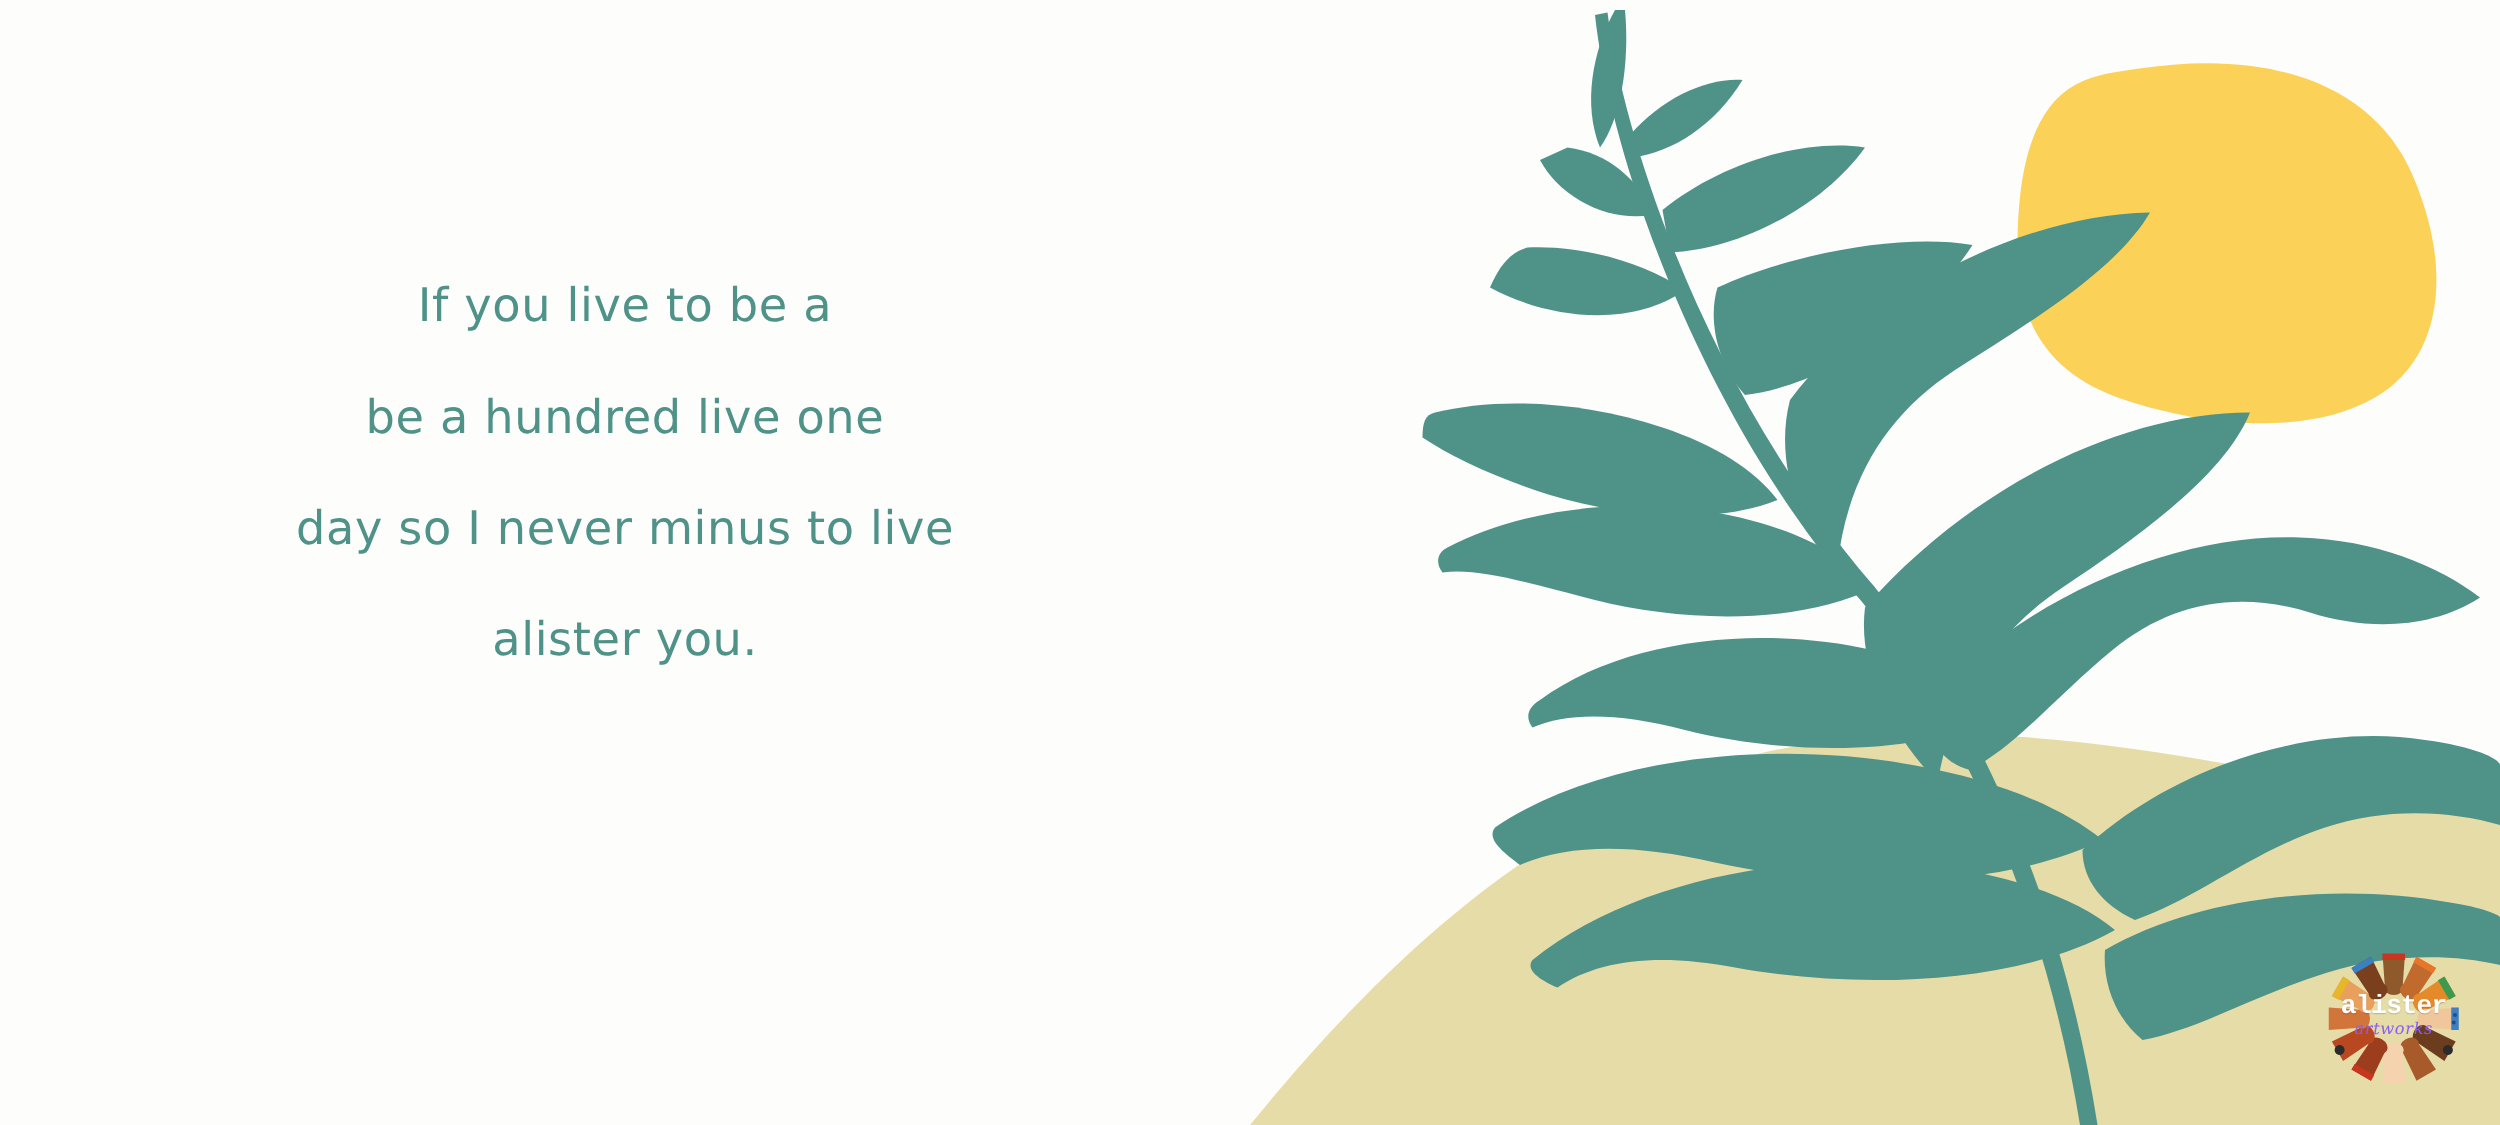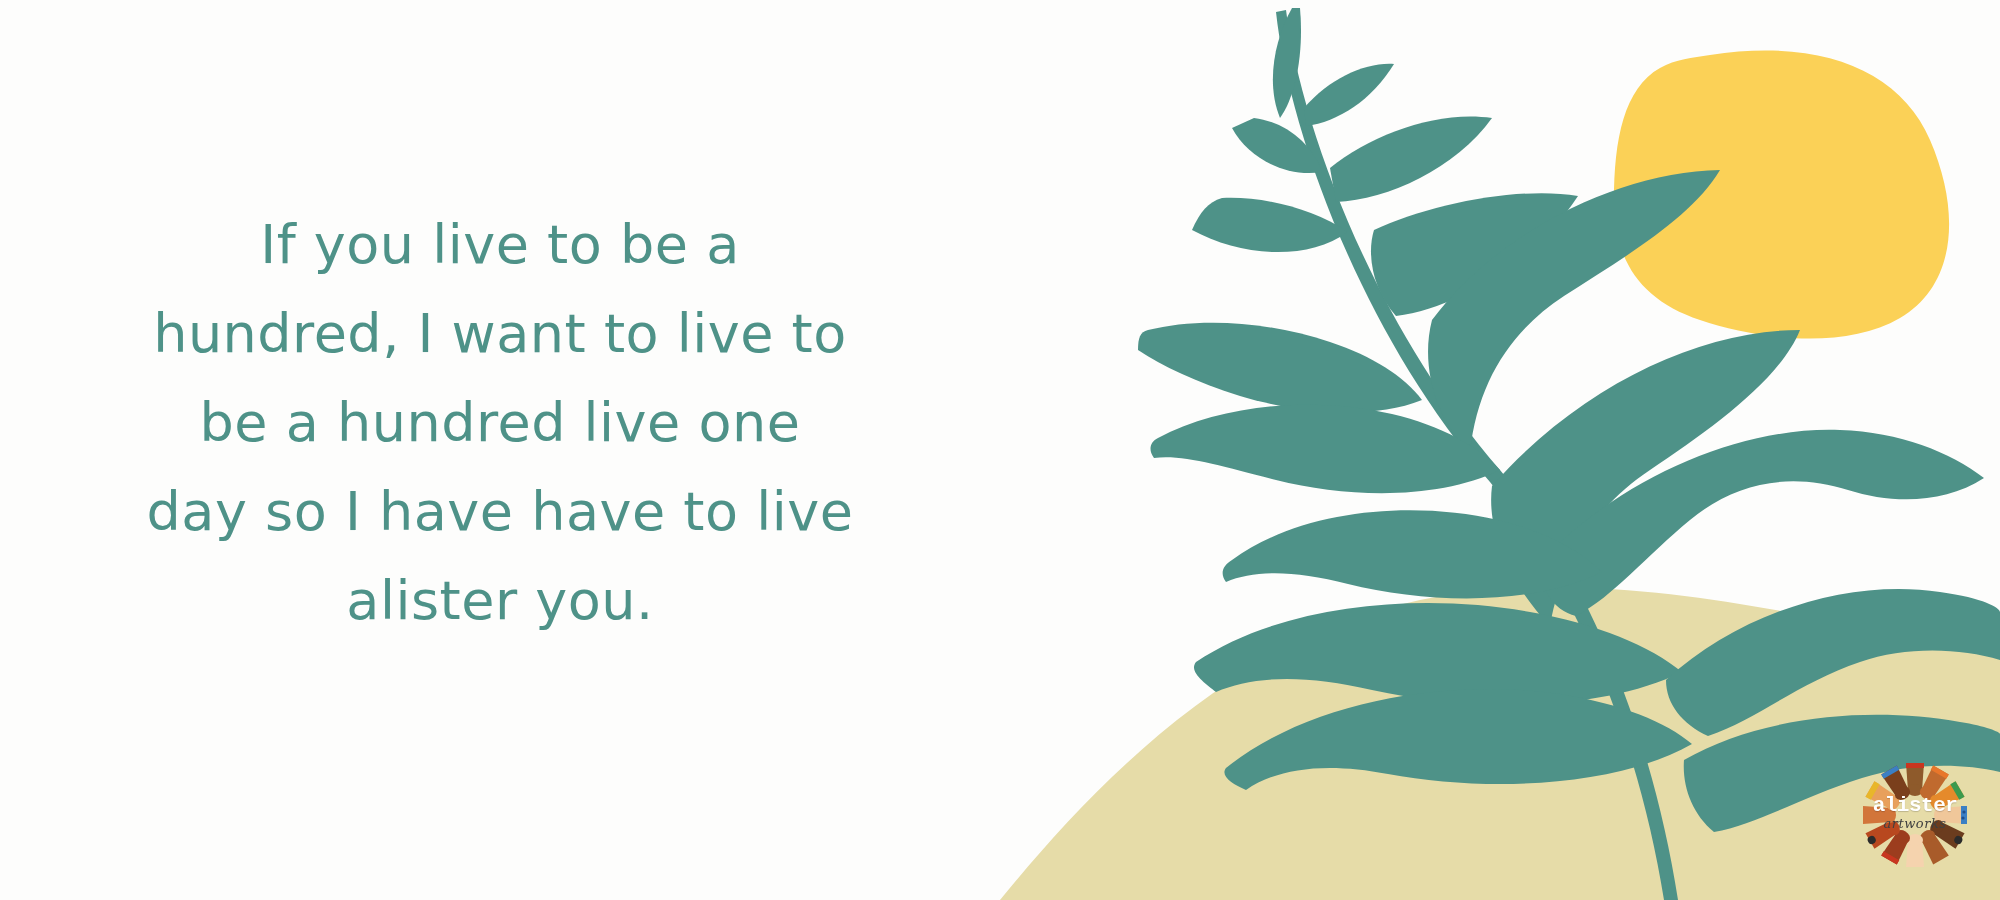--- a/index.html
+++ b/index.html
@@ -28,21 +28,21 @@
   
   #quote-block {
     position: absolute;
     left: 120px;
     top: 200px;
     width: 760px;
     text-align: center;
   }
   .quote-line {
     font-family: "DejaVu Sans", sans-serif;
-    font-size: 54px;
+    font-size: 37px;
     line-height: 89px;
     letter-spacing: 0.5px;
     color: #4E9288;
     white-space: nowrap;
     font-weight: 400;
   }
 
   
   #logo {
     position: absolute;
@@ -65,21 +65,21 @@
     letter-spacing: -0.5px;
     line-height: 21px;
     text-shadow: 0 1px 1px rgba(0,0,0,.18);
   }
   .logo-sub {
     position: absolute;
     left: 0;
     top: 62px;
     width: 120px;
     text-align: center;
-    color: #404040;
+    color: #8b5cf6;
     font-family: "DejaVu Serif", serif;
     font-style: italic;
     font-size: 13px;
     letter-spacing: .5px;
     line-height: 13px;
   }
 </style>
 </head>
 <body>
 
@@ -201,23 +201,22 @@
                C1986 726, 2000 732, 2000 734
                L2000 772
                C1958 762, 1906 764, 1862 778
                C1804 796, 1758 824, 1714 832
                C1692 814, 1682 786, 1684 760 Z"></path>
     </g>
   </svg>
 
   <div id="quote-block">
     <div class="quote-line">If you live to be a</div>
-    <div class="quote-line">hundred, I want to live to</div>
     <div class="quote-line">be a hundred live one</div>
-    <div class="quote-line">day so I have have to live</div>
+    <div class="quote-line">day so I never minus to live</div>
     <div class="quote-line">alister you.</div>
   </div>
 
   <div id="logo">
     <svg viewBox="0 0 120 120" aria-hidden="true">
       <g transform="translate(60,60)">
 
         <g transform="rotate(0)">
           <path d="M-9 -52 L9 -52 L7 -24 L-7 -24 Z" fill="#8E5A2B"></path>
           <ellipse cx="0" cy="-25" rx="8" ry="6" fill="#8E5A2B"></ellipse>

